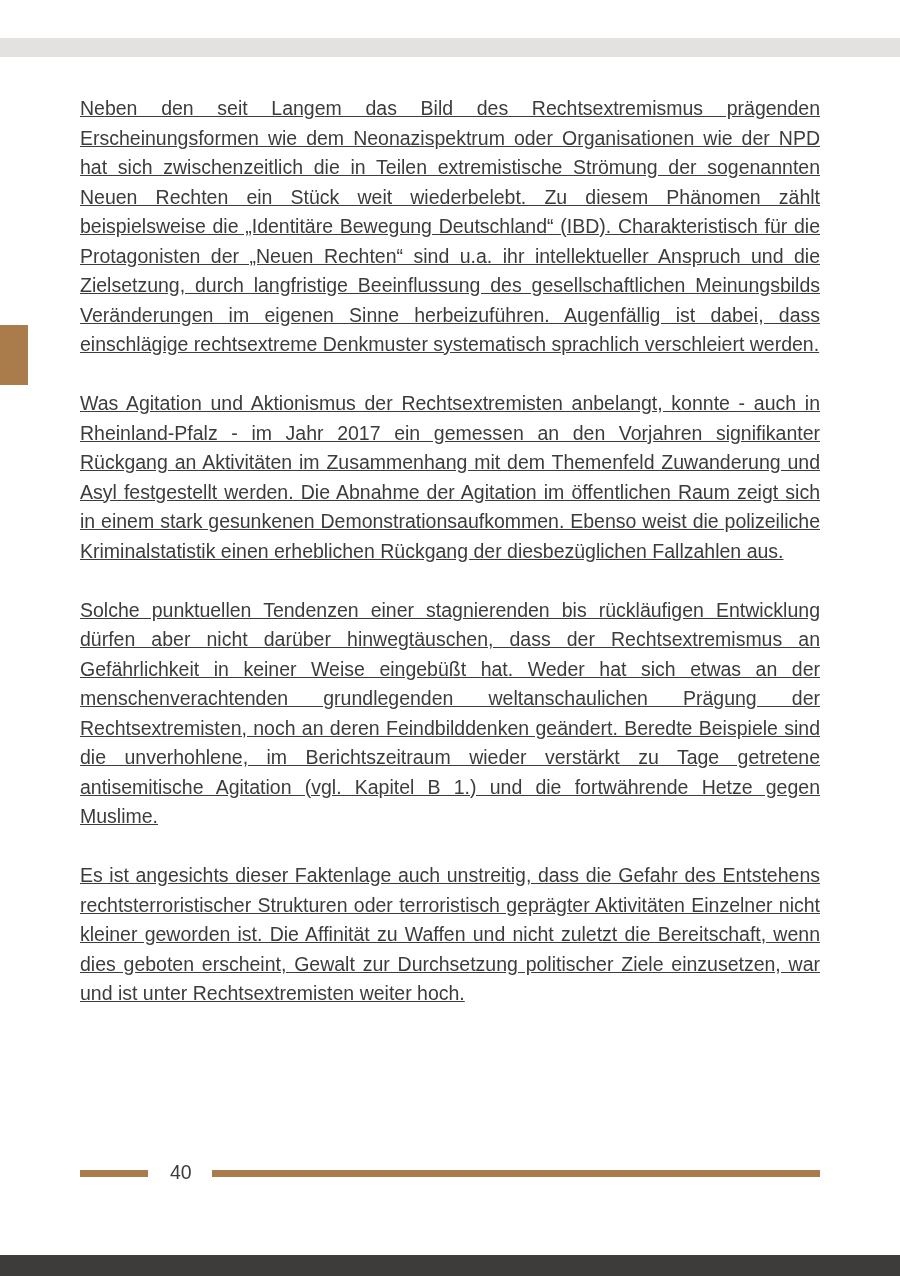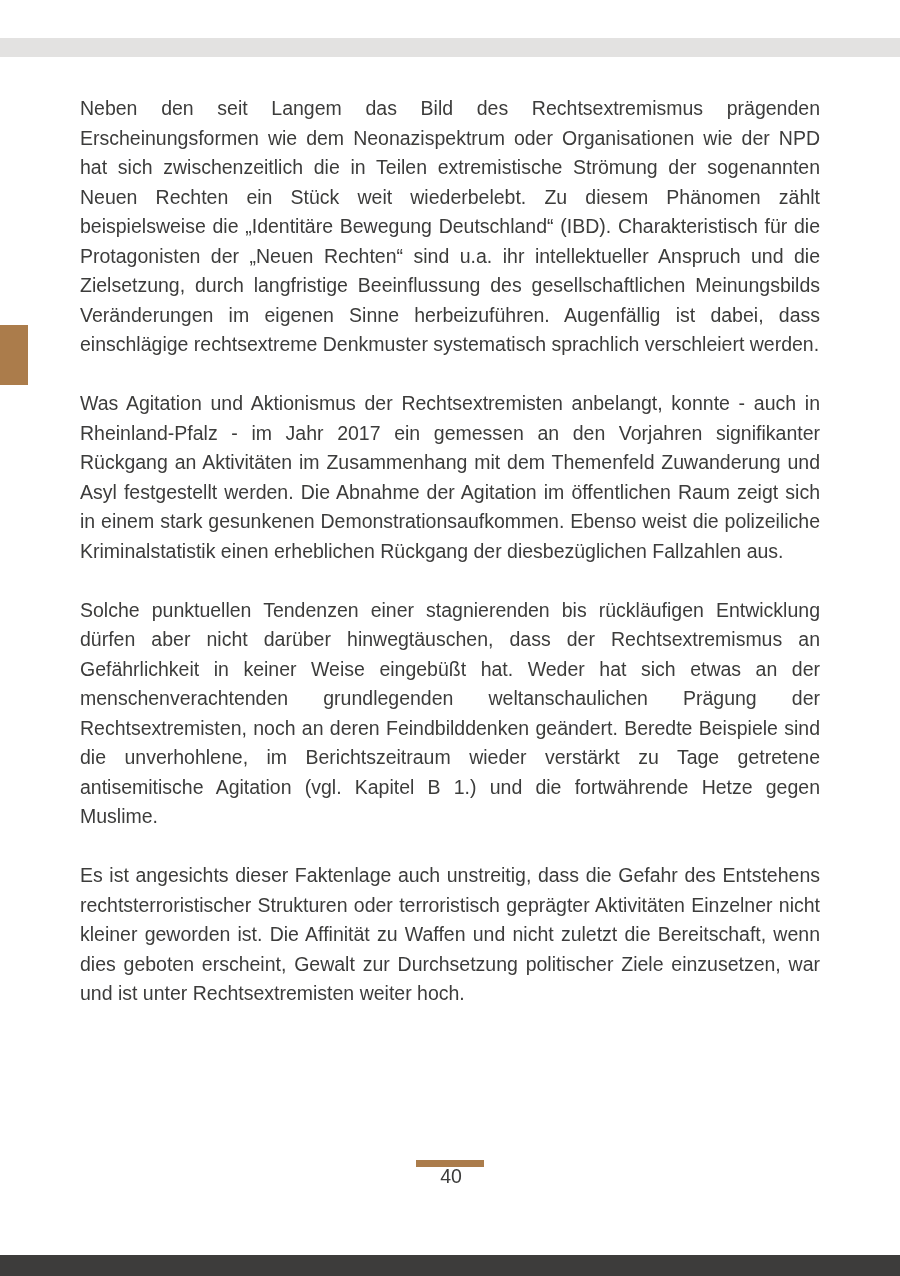--- a/index.html
+++ b/index.html
@@ -46,31 +46,31 @@
     left: 80px;
     width: 740px;
     color: var(--text, #3c3c3b);
     font-size: 19.5px;
     line-height: 29.5px;
     text-align: justify;
   }
 
   .content p {
     margin-bottom: 29.5px;
+    text-decoration: underline;
   }
 
   .page-footer {
     position: absolute;
     left: 80px;
     right: 80px;
     top: 1160px;
     height: 26px;
     display: flex;
     align-items: center;
-    flex-direction: column;
   }
 
   .rule {
     height: 7px;
     background: var(--accent-brown, #ab7c4b);
   }
 
   .rule-left { width: 68px; }
   .rule-right { flex: 1; }
 

